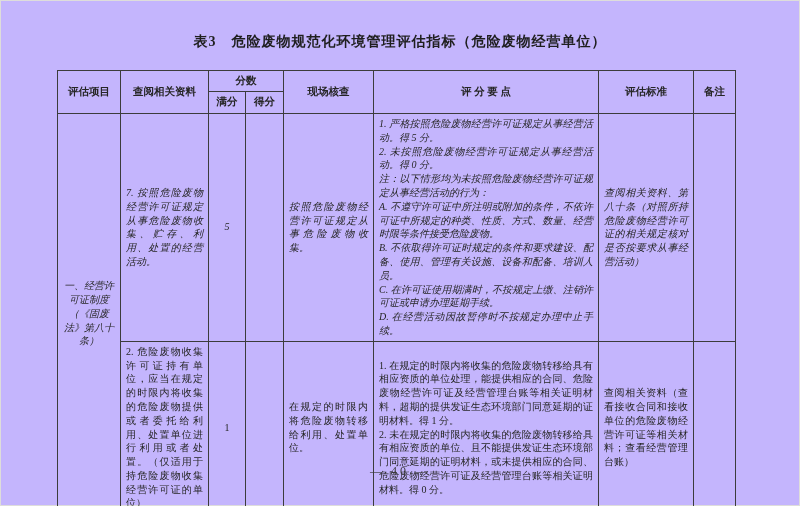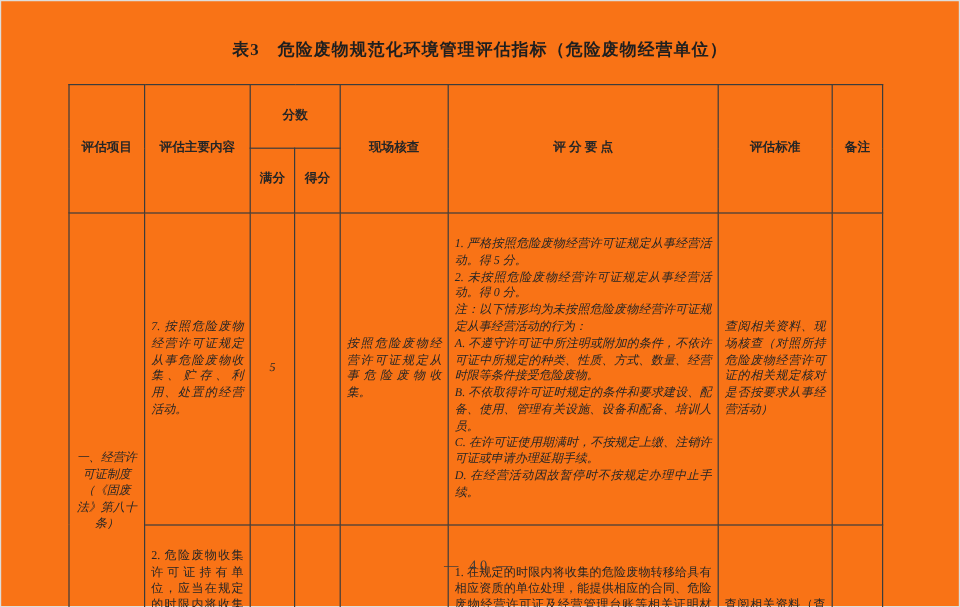--- a/index.html
+++ b/index.html
@@ -6,21 +6,21 @@
     margin: 0;
     padding: 0;
     background: #e9e8e6;
     font-family: "Liberation Serif", "DejaVu Serif", serif;
   }
   .page {
     position: relative;
     width: 800px;
     height: 506px;
     margin: 0 auto;
-    background: #f97316;
+    background: #c4b5fd;
     color: #2b2b2b;
     box-shadow: inset 0 0 0 1px #dedddb;
     overflow: hidden;
   }
   .doc-title {
     position: absolute;
     top: 33px;
     left: 0;
     width: 100%;
     text-align: center;
@@ -36,21 +36,21 @@
     width: 678px;
     border-collapse: collapse;
     table-layout: fixed;
     font-size: 10px;
     line-height: 1.38;
     color: #262626;
   }
   table.eval-table th,
   table.eval-table td {
     border: 1px solid #3c3c3c;
-    padding: 19px 5px;
+    padding: 3px 5px;
     box-sizing: border-box;
     overflow: hidden;
   }
   table.eval-table {
     border: 1.5px solid #333;
   }
   thead th {
     font-weight: bold;
     text-align: center;
     vertical-align: middle;
@@ -119,21 +119,21 @@
       <col style="width:37px">
       <col style="width:38px">
       <col style="width:90px">
       <col style="width:225px">
       <col style="width:95px">
       <col style="width:42px">
     </colgroup>
     <thead>
       <tr class="hdr-row-1">
         <th rowspan="2">评估项目</th>
-        <th rowspan="2">评估主要内容</th>
+        <th rowspan="2">查阅相关资料</th>
         <th colspan="2">分数</th>
         <th rowspan="2">现场核查</th>
         <th rowspan="2">评 分 要 点</th>
         <th rowspan="2">评估标准</th>
         <th rowspan="2">备注</th>
       </tr>
       <tr class="hdr-row-2">
         <th>满分</th>
         <th>得分</th>
       </tr>
@@ -145,21 +145,21 @@
         <td class="num">5</td>
         <td class="num"></td>
         <td class="standard">按照危险废物经营许可证规定从事危险废物收集。</td>
         <td class="points">1. 严格按照危险废物经营许可证规定从事经营活动。得 5 分。
 2. 未按照危险废物经营许可证规定从事经营活动。得 0 分。
 注：以下情形均为未按照危险废物经营许可证规定从事经营活动的行为：
 A. 不遵守许可证中所注明或附加的条件，不依许可证中所规定的种类、性质、方式、数量、经营时限等条件接受危险废物。
 B. 不依取得许可证时规定的条件和要求建设、配备、使用、管理有关设施、设备和配备、培训人员。
 C. 在许可证使用期满时，不按规定上缴、注销许可证或申请办理延期手续。
 D. 在经营活动因故暂停时不按规定办理中止手续。</td>
-        <td class="method">查阅相关资料、现场核查（对照所持危险废物经营许可证的相关规定核对是否按要求从事经营活动）</td>
+        <td class="method">查阅相关资料、第八十条（对照所持危险废物经营许可证的相关规定核对是否按要求从事经营活动）</td>
         <td class="remark"></td>
       </tr>
       <tr class="body-row-2">
         <td class="content">2. 危险废物收集许可证持有单位，应当在规定的时限内将收集的危险废物提供或者委托给利用、处置单位进行利用或者处置。（仅适用于持危险废物收集经营许可证的单位）</td>
         <td class="num">1</td>
         <td class="num"></td>
         <td class="standard">在规定的时限内将危险废物转移给利用、处置单位。</td>
         <td class="points">1. 在规定的时限内将收集的危险废物转移给具有相应资质的单位处理，能提供相应的合同、危险废物经营许可证及经营管理台账等相关证明材料，超期的提供发证生态环境部门同意延期的证明材料。得 1 分。
 2. 未在规定的时限内将收集的危险废物转移给具有相应资质的单位、且不能提供发证生态环境部门同意延期的证明材料，或未提供相应的合同、危险废物经营许可证及经营管理台账等相关证明材料。得 0 分。</td>
         <td class="method">查阅相关资料（查看接收合同和接收单位的危险废物经营许可证等相关材料；查看经营管理台账）</td>

